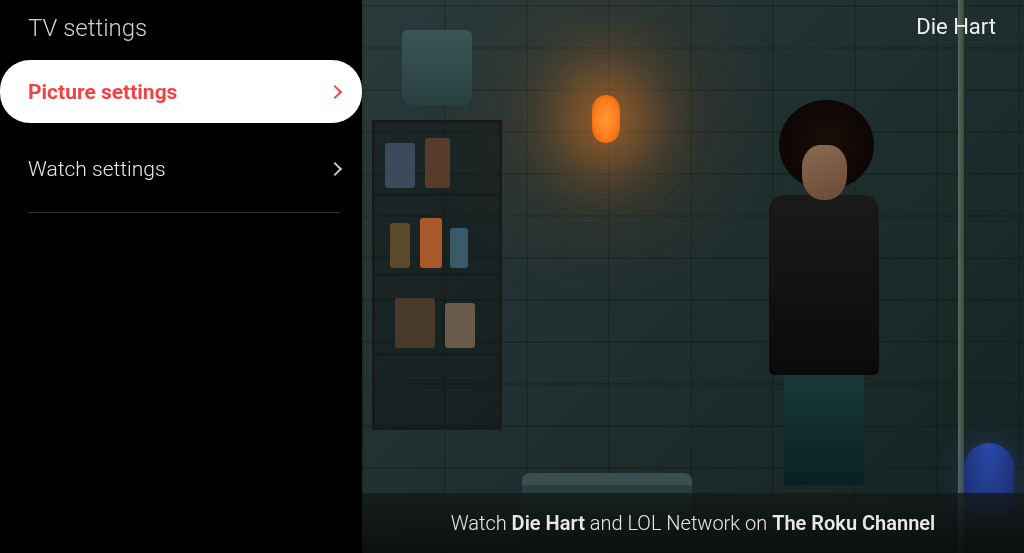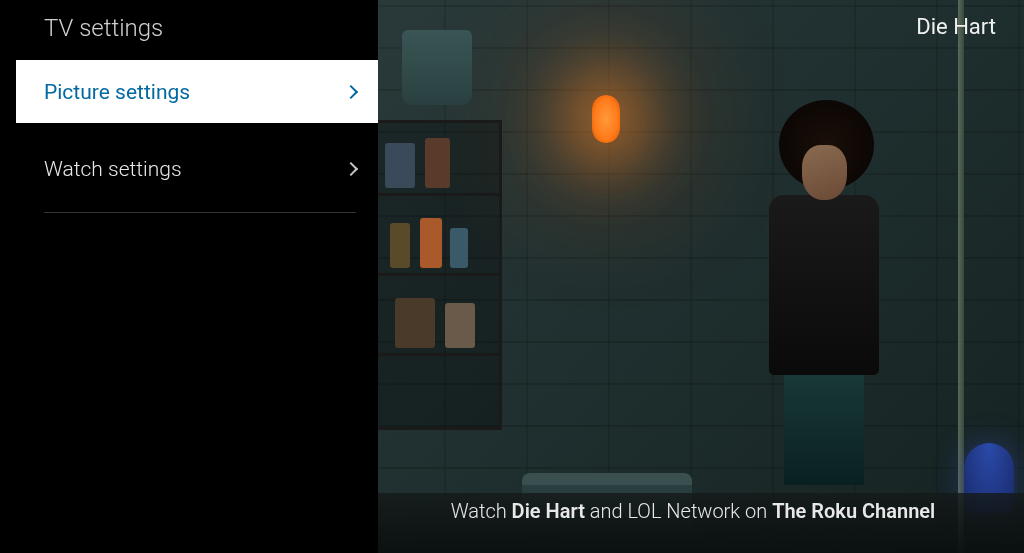--- a/index.html
+++ b/index.html
@@ -148,21 +148,21 @@
     .floor {
       position: absolute;
       bottom: 0;
       left: 0;
       width: 100%;
       height: 60px;
       background: linear-gradient(180deg, rgba(20,25,25,0.8) 0%, rgba(10,15,15,0.95) 100%);
     }
     .sidebar {
       position: absolute;
-      left: 16px;
+      left: 0;
       top: 0;
       width: 362px;
       height: 553px;
       background: #000;
       padding: 14px 0 0 0;
     }
     .sidebar-title {
       color: #d0d0d0;
       font-size: 24px;
       font-weight: 300;
@@ -174,22 +174,23 @@
       justify-content: space-between;
       padding: 0 22px 0 28px;
       height: 63px;
       color: #e8e8e8;
       font-size: 21px;
       font-weight: 300;
       cursor: pointer;
     }
     .menu-item.selected {
       background: #fff;
-      color: #0369a1;
-      font-weight: 400;
+      color: #ef4444;
+      font-weight: 700;
+      border-radius: 30px;
     }
     .chevron {
       width: 10px;
       height: 10px;
       border-right: 2.5px solid currentColor;
       border-top: 2.5px solid currentColor;
       transform: rotate(45deg);
       opacity: 0.85;
     }
     .menu-item.selected .chevron {
@@ -206,21 +207,21 @@
       position: absolute;
       top: 14px;
       right: 28px;
       color: #f0f0f0;
       font-size: 22px;
       font-weight: 400;
       z-index: 10;
     }
     .promo {
       position: absolute;
-      bottom: 30px;
+      bottom: 18px;
       left: 362px;
       width: 662px;
       text-align: center;
       color: #e8e8e8;
       font-size: 20px;
       font-weight: 300;
       z-index: 10;
     }
     .promo .bold {
       font-weight: 600;

